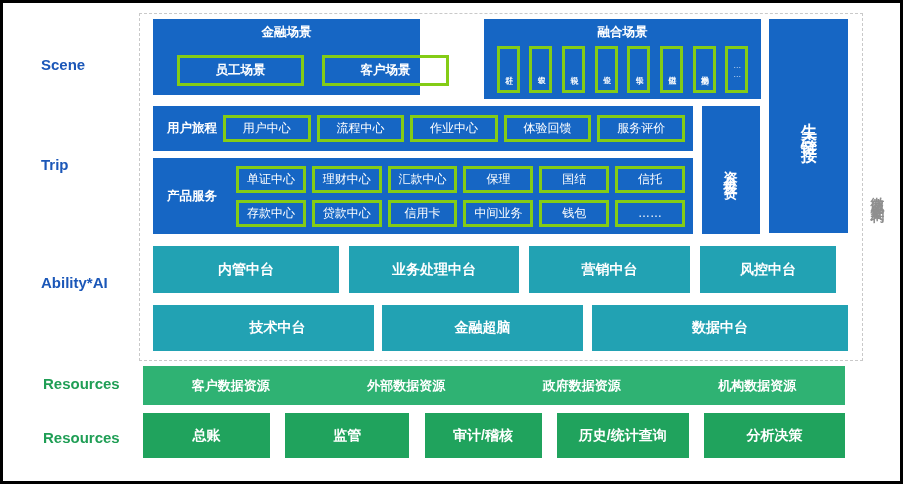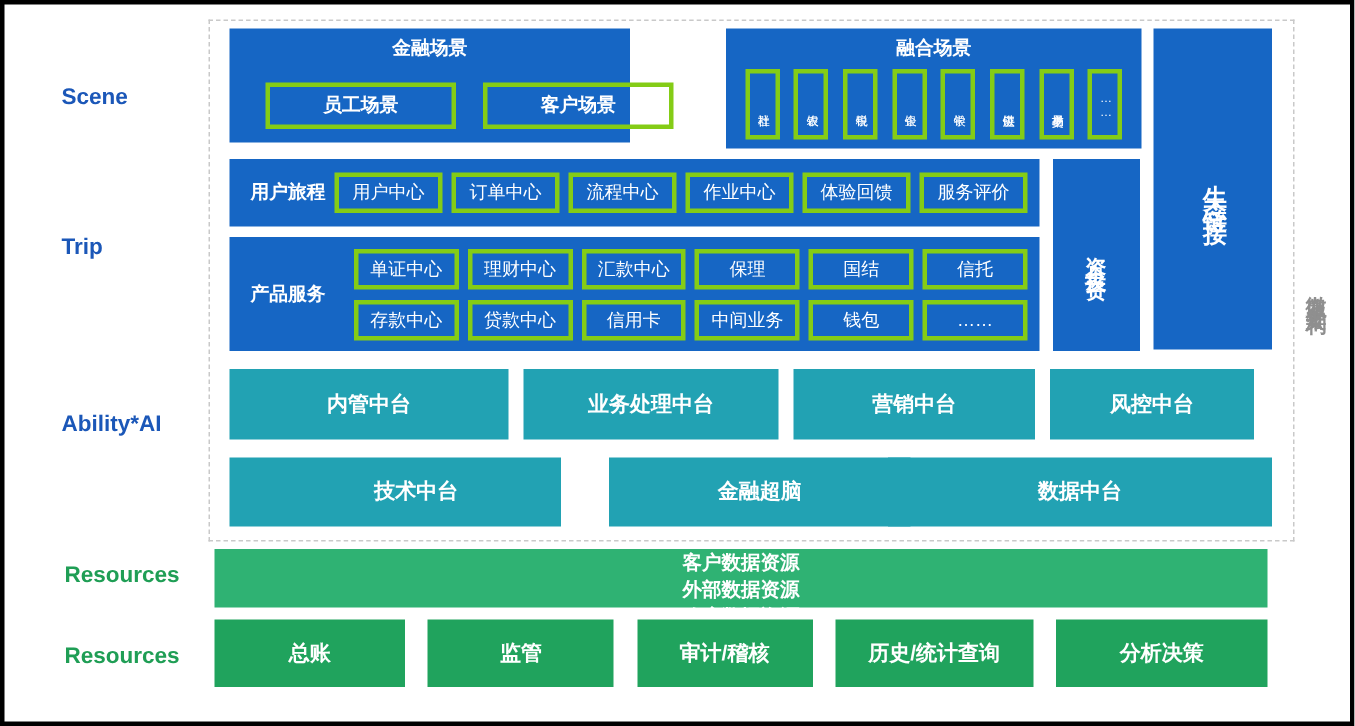--- a/index.html
+++ b/index.html
@@ -17,21 +17,21 @@
     border:1px dashed #c9c9c9;box-sizing:border-box;pointer-events:none;
   }
   .side-label{position:absolute;font-size:15px;font-weight:bold;margin-left:11px;}
   .side-blue{color:#1b57b8;}
   .side-green{color:#1f9e55;}
 
   .box-blue{background:#1666c4;color:#fff;position:absolute;box-sizing:border-box;}
   .box-teal{background:#22a2b3;color:#fff;position:absolute;box-sizing:border-box;
             display:flex;align-items:center;justify-content:center;
             font-size:14px;font-weight:bold;}
-  .box-green{background:#2fb273;color:#fff;position:absolute;box-sizing:border-box;flex-direction:column;}
+  .box-green{background:#2fb273;color:#fff;position:absolute;box-sizing:border-box;}
   .box-dgreen{background:#20a35d;color:#fff;box-sizing:border-box;
             display:flex;align-items:center;justify-content:center;
             font-size:14px;font-weight:bold;}
 
   .group-title{display:block;text-align:center;padding-top:5px;
             font-size:12.5px;font-weight:bold;}
   .cell{border:3px solid #84cc16;display:flex;align-items:center;justify-content:center;
             font-size:12px;color:#fff;box-sizing:border-box;}
 
   
@@ -67,21 +67,21 @@
   .product-grid{flex:1;display:flex;flex-direction:column;gap:7px;}
   .product-row{display:flex;gap:6px;padding-left:13px;}
   .product-row .cell{flex:1;height:27px;}
 
   
   .ab-r1-1{left:150px;top:243px;width:186px;height:47px;}
   .ab-r1-2{left:346px;top:243px;width:170px;height:47px;}
   .ab-r1-3{left:526px;top:243px;width:161px;height:47px;}
   .ab-r1-4{left:697px;top:243px;width:136px;height:47px;}
   .ab-r2-1{left:150px;top:302px;width:221px;height:46px;padding-left:28px;}
-  .ab-r2-2{left:379px;top:302px;width:201px;height:46px;margin-left:24px;}
+  .ab-r2-2{left:379px;top:302px;width:201px;height:46px;}
   .ab-r2-3{left:589px;top:302px;width:256px;height:46px;}
 
   
   .res-bar{left:140px;top:363px;width:702px;height:39px;
             display:flex;align-items:center;justify-content:space-around;
             font-size:13px;font-weight:bold;}
 
   
   .stew-row{position:absolute;left:140px;top:410px;width:702px;height:45px;
             display:flex;justify-content:space-between;}
@@ -128,21 +128,20 @@
   </div>
 
   <div class="box-blue eco-box vtext">生态链接</div>
 
   <div class="box-blue fund-box vtext">资金投资</div>
 
   <div class="box-blue journey-box">
     <span class="row-label">用户旅程</span>
     <div class="journey-items">
       <div class="cell">用户中心</div>
-      <div class="cell">订单中心</div>
       <div class="cell">流程中心</div>
       <div class="cell">作业中心</div>
       <div class="cell">体验回馈</div>
       <div class="cell">服务评价</div>
     </div>
   </div>
 
   <div class="box-blue product-box">
     <span class="row-label">产品服务</span>
     <div class="product-grid">

